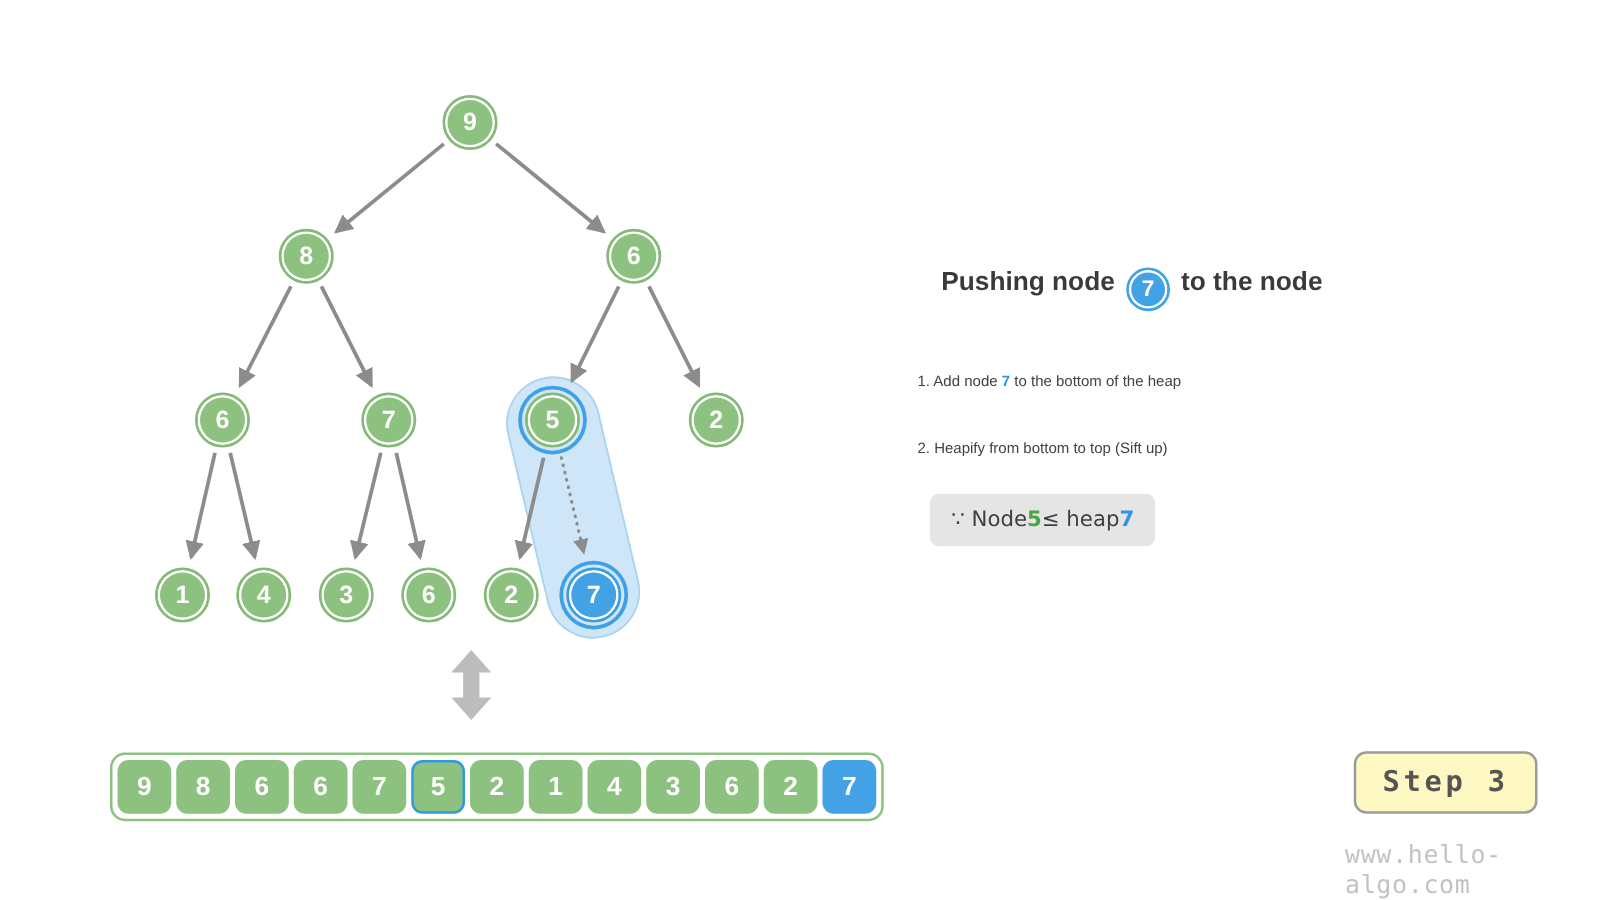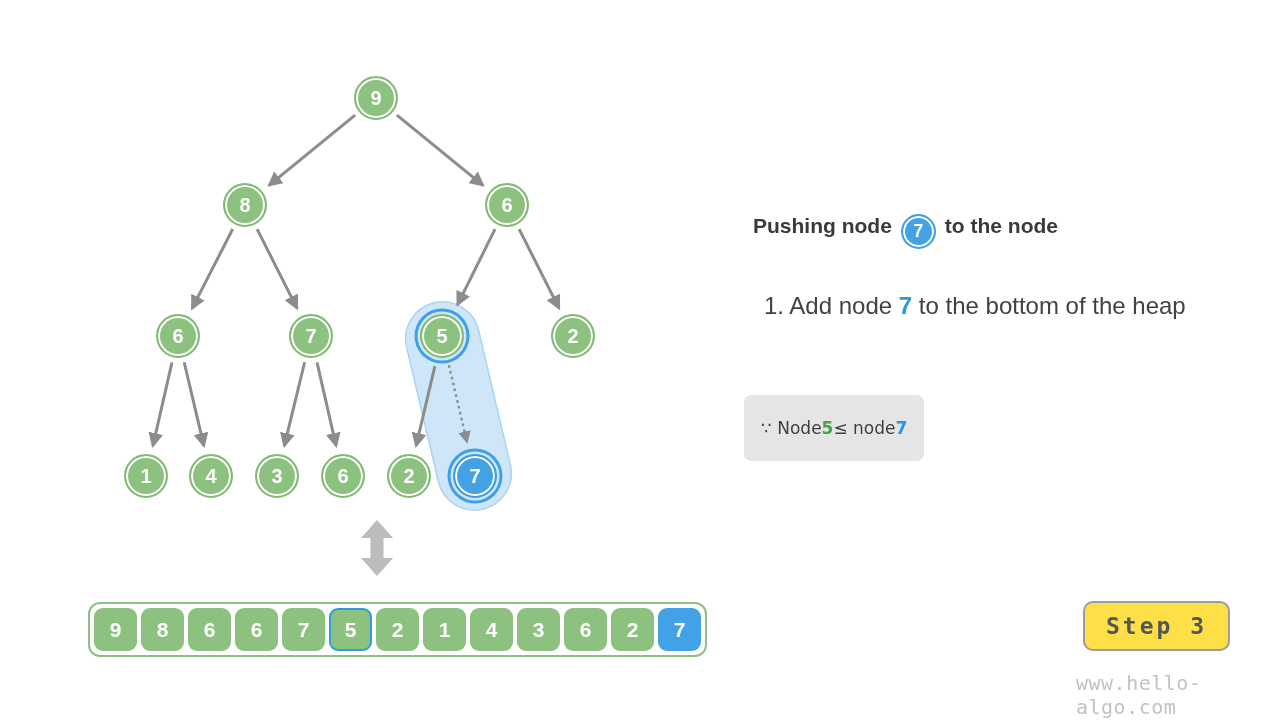--- a/index.html
+++ b/index.html
@@ -28,34 +28,34 @@
   .acell.fill-hl { background:#43a2e6; }
 
   
   .panel-title { position:absolute; left:753px; top:214px; height:38px;
                  display:flex; align-items:flex-start; gap:9px;
                  font-size:21px; font-weight:bold; color:#3a3a3a; }
   .badge { width:35px; height:35px; border-radius:50%; background:#43a2e6;
            border:2px solid #43a2e6; box-shadow: inset 0 0 0 2px #fff;
            color:#fff; font-size:18px; font-weight:bold;
            display:flex; align-items:center; justify-content:center; box-sizing:border-box; }
-  .step-item { position:absolute; left:764px; font-size:24px; color:#424242; line-height:25px; }
+  .step-item { position:absolute; left:734px; font-size:12px; color:#424242; line-height:25px; }
   .step-item.s1 { top:293px; }
   .step-item.s2 { top:346px; }
   .hl-blue  { color:#2b96e8; font-weight:bold; }
   .hl-green { color:#47a447; font-weight:bold; }
   .note-box { position:absolute; left:744px; top:395px; height:42px;
-              display:inline-flex; align-items:center; padding:12px 17px;
+              display:inline-flex; align-items:center; padding:0 17px;
               background:#e5e5e5; border-radius:7px;
               font-family:"DejaVu Sans","Liberation Sans",sans-serif;
               font-size:17px; color:#3f3f3f; }
 
   
   .step-btn { position:absolute; left:1083px; top:601px; width:147px; height:50px;
-              border:2px solid #9c9c9c; border-radius:10px; background:#fde047;
+              border:2px solid #9c9c9c; border-radius:10px; background:#fef9c3;
               display:flex; align-items:center; justify-content:center;
               font-family:"DejaVu Sans Mono",monospace; font-weight:bold;
               font-size:23px; color:#555; letter-spacing:3px; box-sizing:border-box; }
   .watermark { position:absolute; left:1076px; top:671px;
                font-family:"DejaVu Sans Mono",monospace; font-size:20px;
                color:#c2c2c2; letter-spacing:0.5px; }
 </style>
 </head>
 <body>
 
@@ -99,25 +99,26 @@
       <div class="tnode blue-selected" style="left: 453px; top: 454px;">7</div>
     </div>
 
   <div class="panel-title">
     <span>Pushing node</span>
     <span class="badge">7</span>
     <span>to the node</span>
   </div>
 
   <div class="step-item s1"><span>1. Add node </span><span class="hl-blue">7</span><span> to the bottom of the heap</span></div>
+  <div class="step-item s2"><span>2. Heapify from bottom to top (Sift up)</span></div>
 
   <div class="note-box">
       <span>∵ Node </span>
       <span class="hl-green">5</span>
-      <span> ≤ node </span>
+      <span> ≤ heap </span>
       <span class="hl-blue">7</span>
     </div>
 
   <div class="array-box">
       <div class="acell">9</div>
       <div class="acell">8</div>
       <div class="acell">6</div>
       <div class="acell">6</div>
       <div class="acell">7</div>
       <div class="acell border-hl">5</div>

